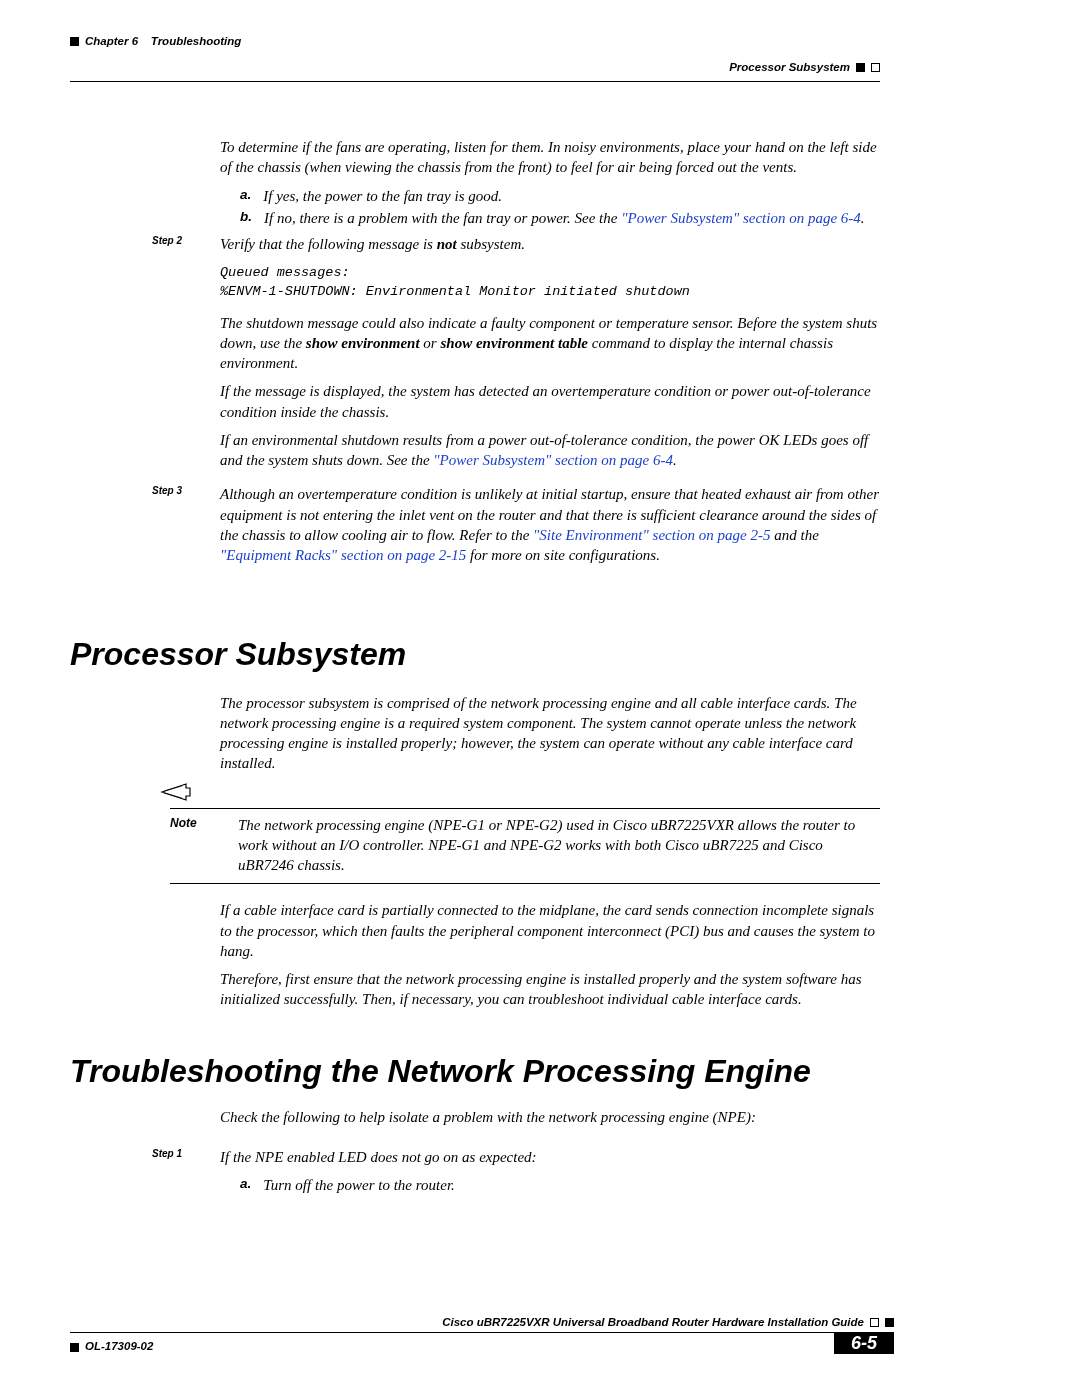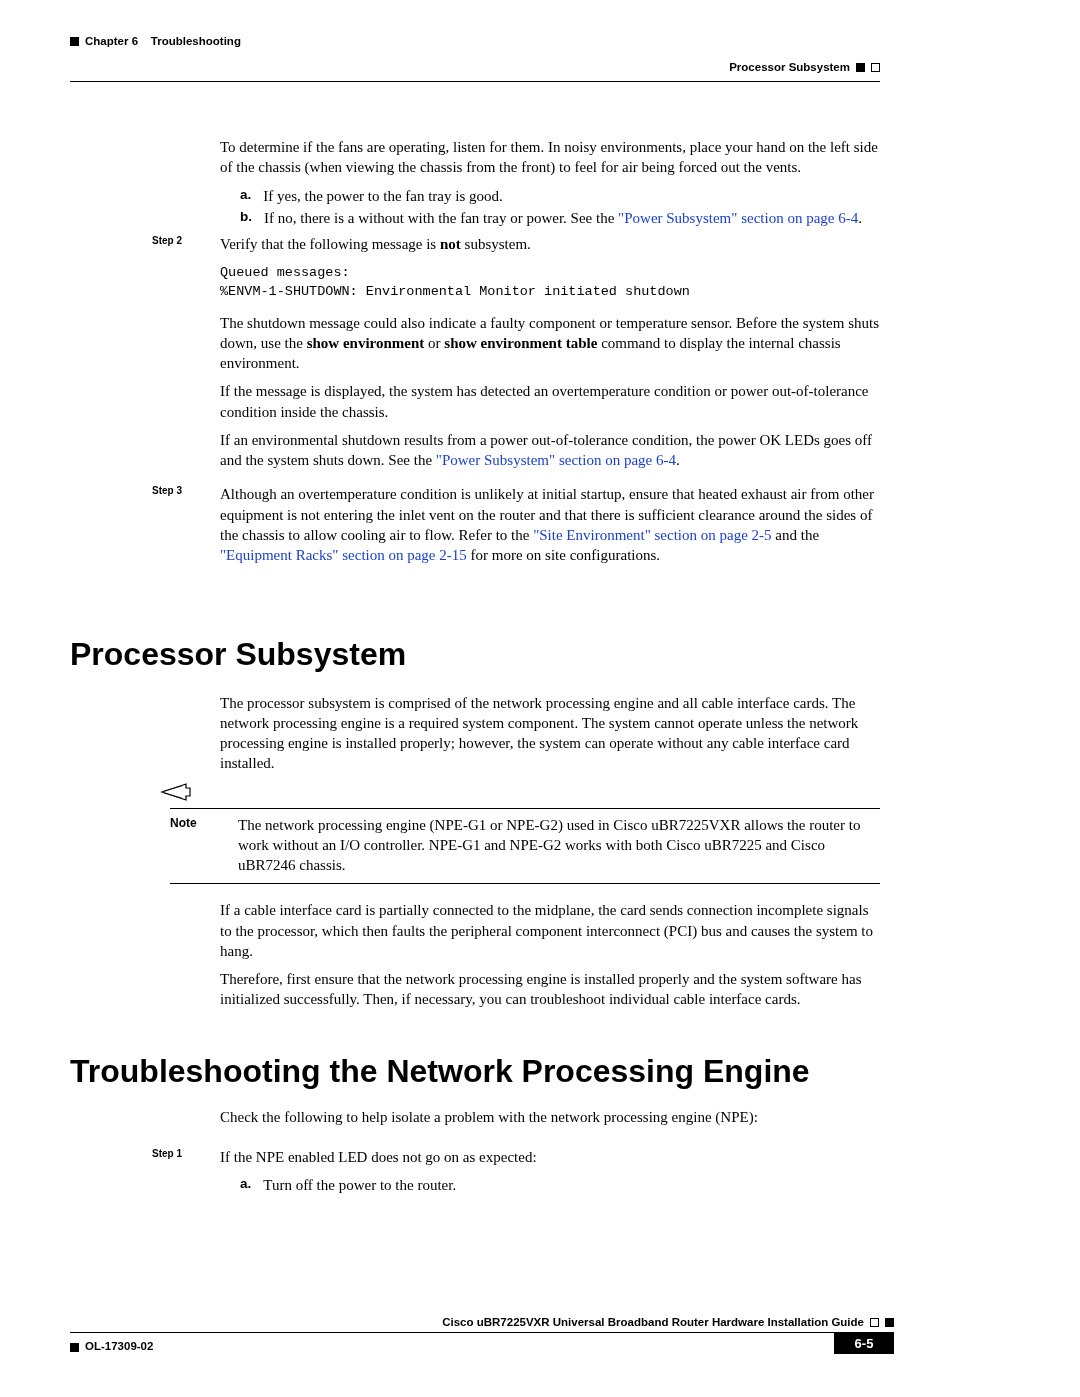--- a/index.html
+++ b/index.html
@@ -10,20 +10,21 @@
     color: #000;
     background: #fff;
     line-height: 1.35;
   }
   .page {
     width: 950px;
     height: 1397px;
     position: relative;
     box-sizing: border-box;
     padding: 34px 70px 32px 70px;
+    font-style: italic;
   }
   .header {
     display: flex;
     justify-content: space-between;
     align-items: flex-start;
     font-family: Arial, Helvetica, sans-serif;
     font-size: 11.5px;
     font-weight: bold;
     margin-bottom: 10px;
   }
@@ -184,21 +185,21 @@
     padding-top: 3px;
   }
   .page-num-box {
     background: #000;
     color: #fff;
     width: 60px;
     height: 22px;
     display: flex;
     align-items: center;
     justify-content: center;
-    font-size: 13px;
+    font-size: 18px;
   }
   .footer-line {
     border-top: 1.5px solid #000;
     margin-bottom: 3px;
   }
   .footer-left-wrap {
     flex: 1;
     display: flex;
     flex-direction: column;
     justify-content: flex-start;
@@ -227,21 +228,21 @@
   <div class="content-block">
     <p>To determine if the fans are operating, listen for them. In noisy environments, place your hand on the left side of the chassis (when viewing the chassis from the front) to feel for air being forced out the vents.</p>
     <div class="list-a">
       <div class="row">
         <span class="marker">a.</span>
         <span>If yes, the power to the fan tray is good.</span>
       </div>
       <div class="row">
         <span class="marker">b.</span>
         <span>
-          <span>If no, there is a without with the fan tray or power. See the </span><span class="link">"Power Subsystem" section on page 6-4</span><span>.</span>
+          <span>If no, there is a problem with the fan tray or power. See the </span><span class="link">"Power Subsystem" section on page 6-4</span><span>.</span>
         </span>
       </div>
     </div>
   </div>
 
   <div class="step-row">
     <div class="step-label">Step 2</div>
     <div class="step-body">
       <p>
         <span>Verify that the following message is </span><span class="bold">not</span><span> subsystem.</span>

